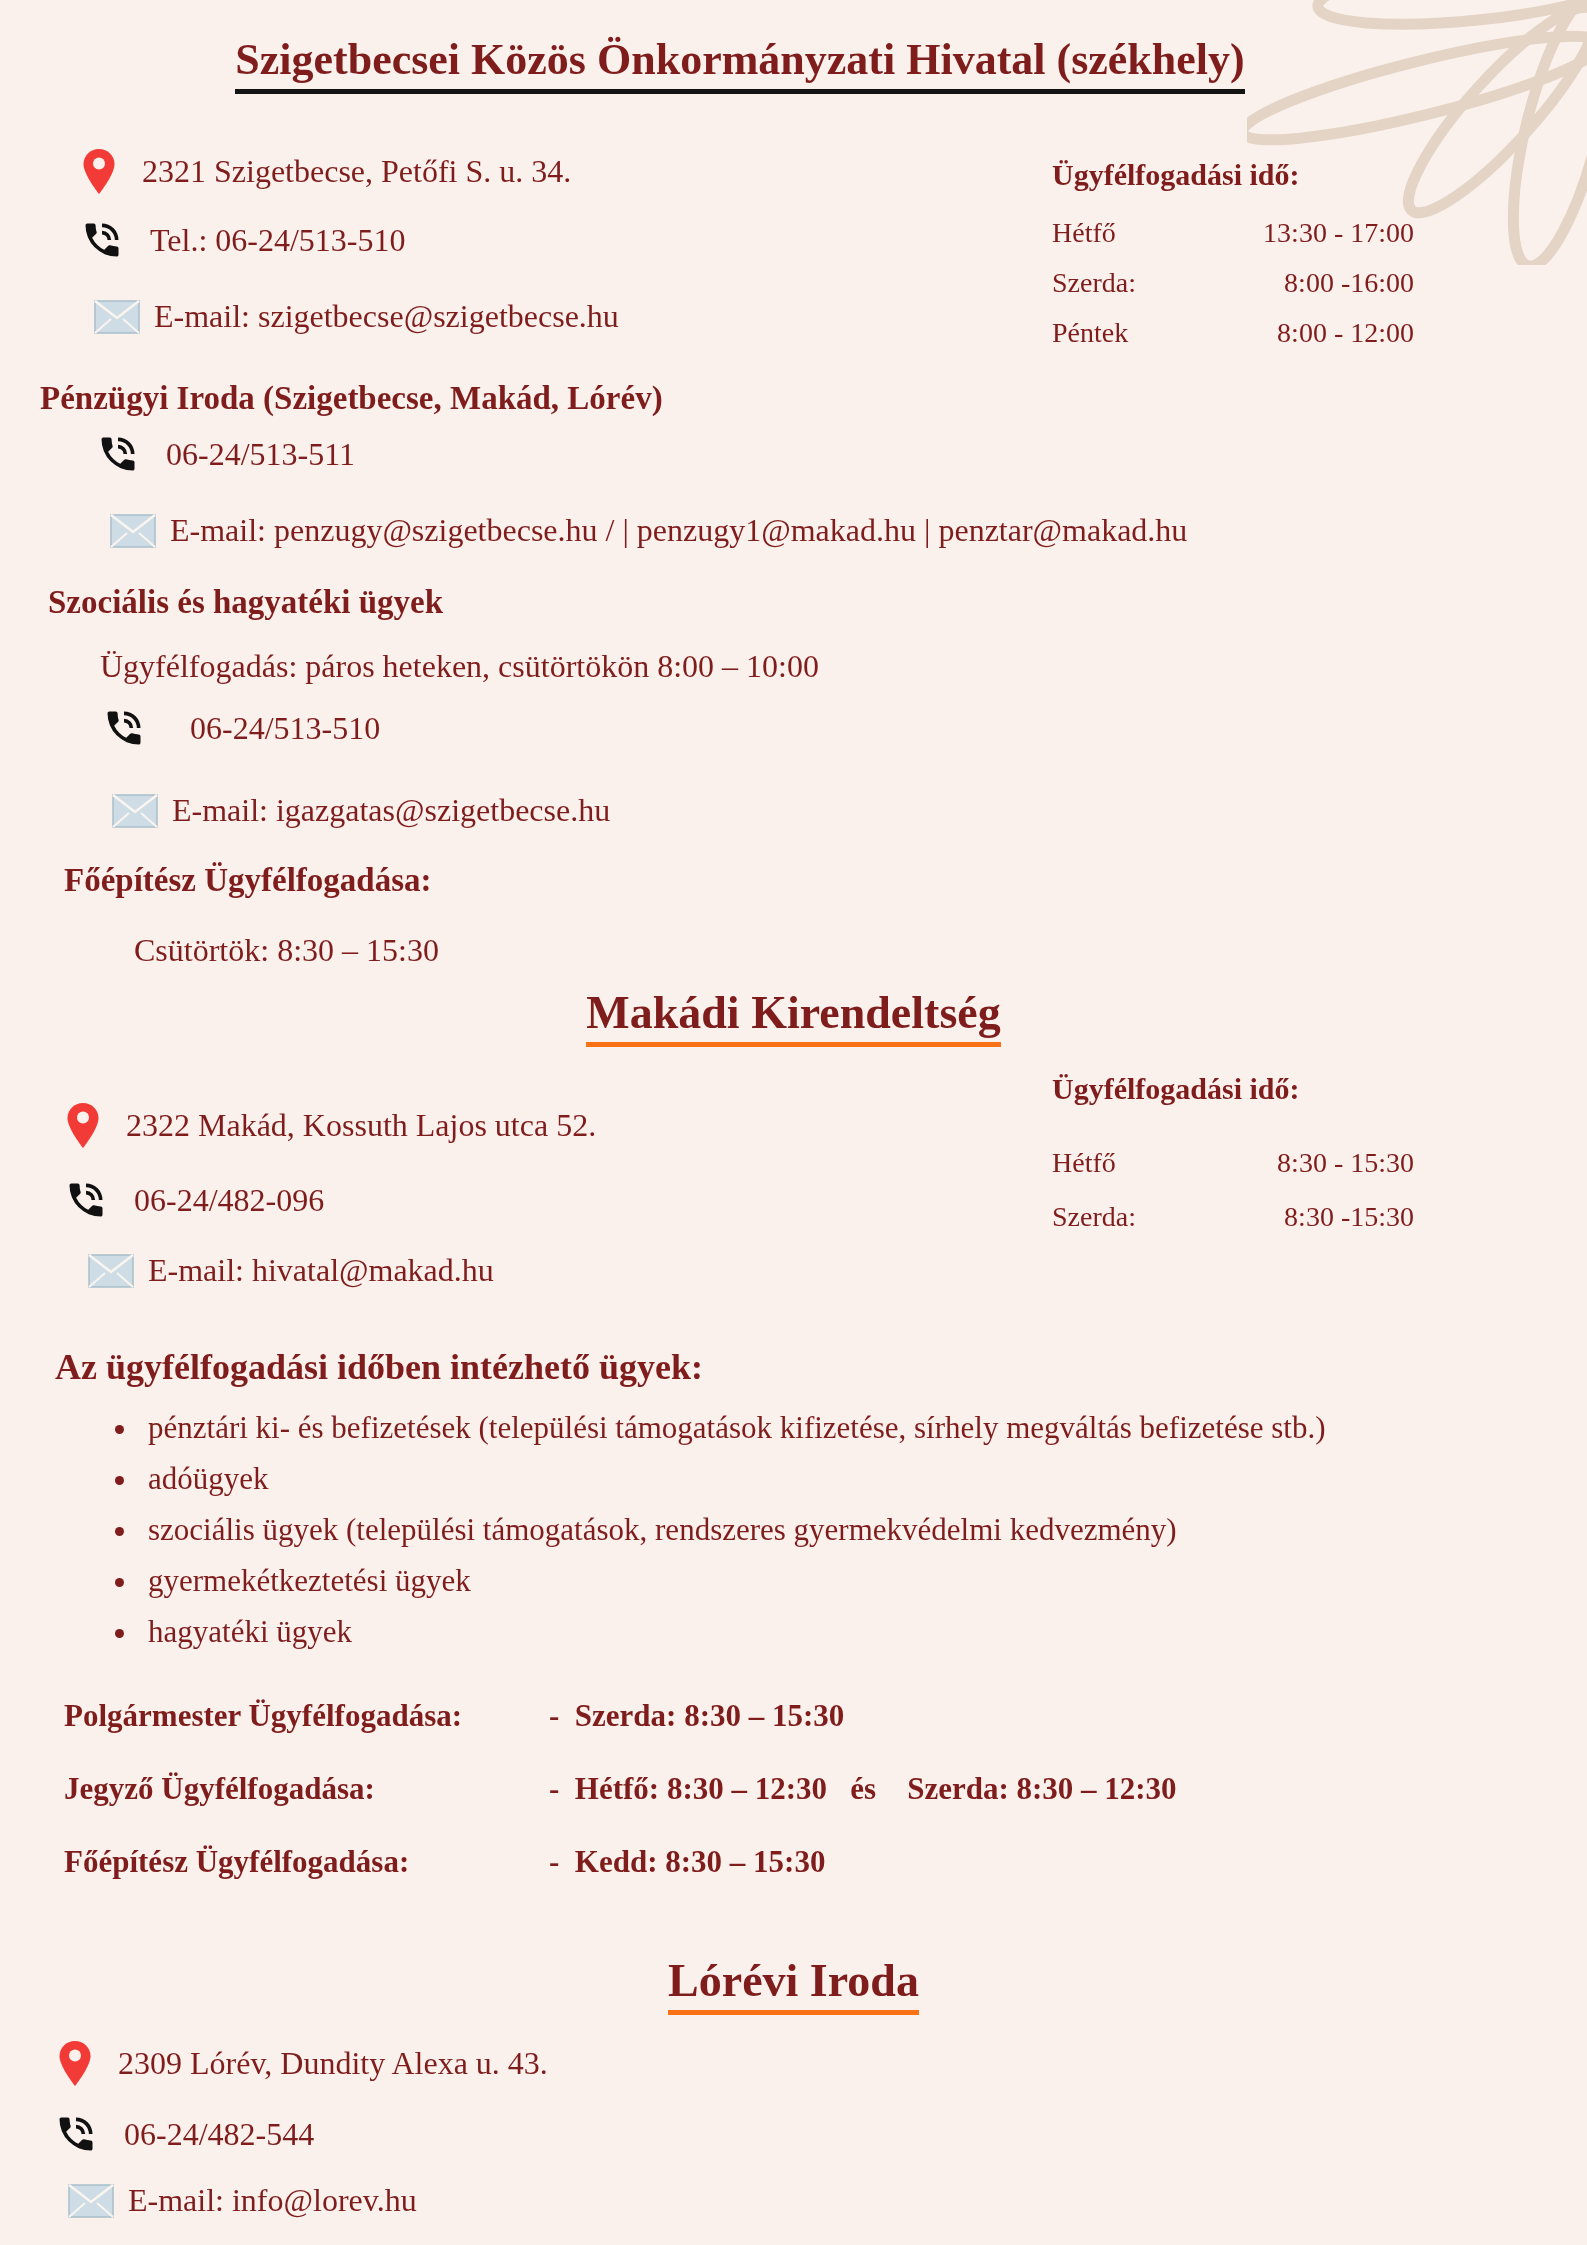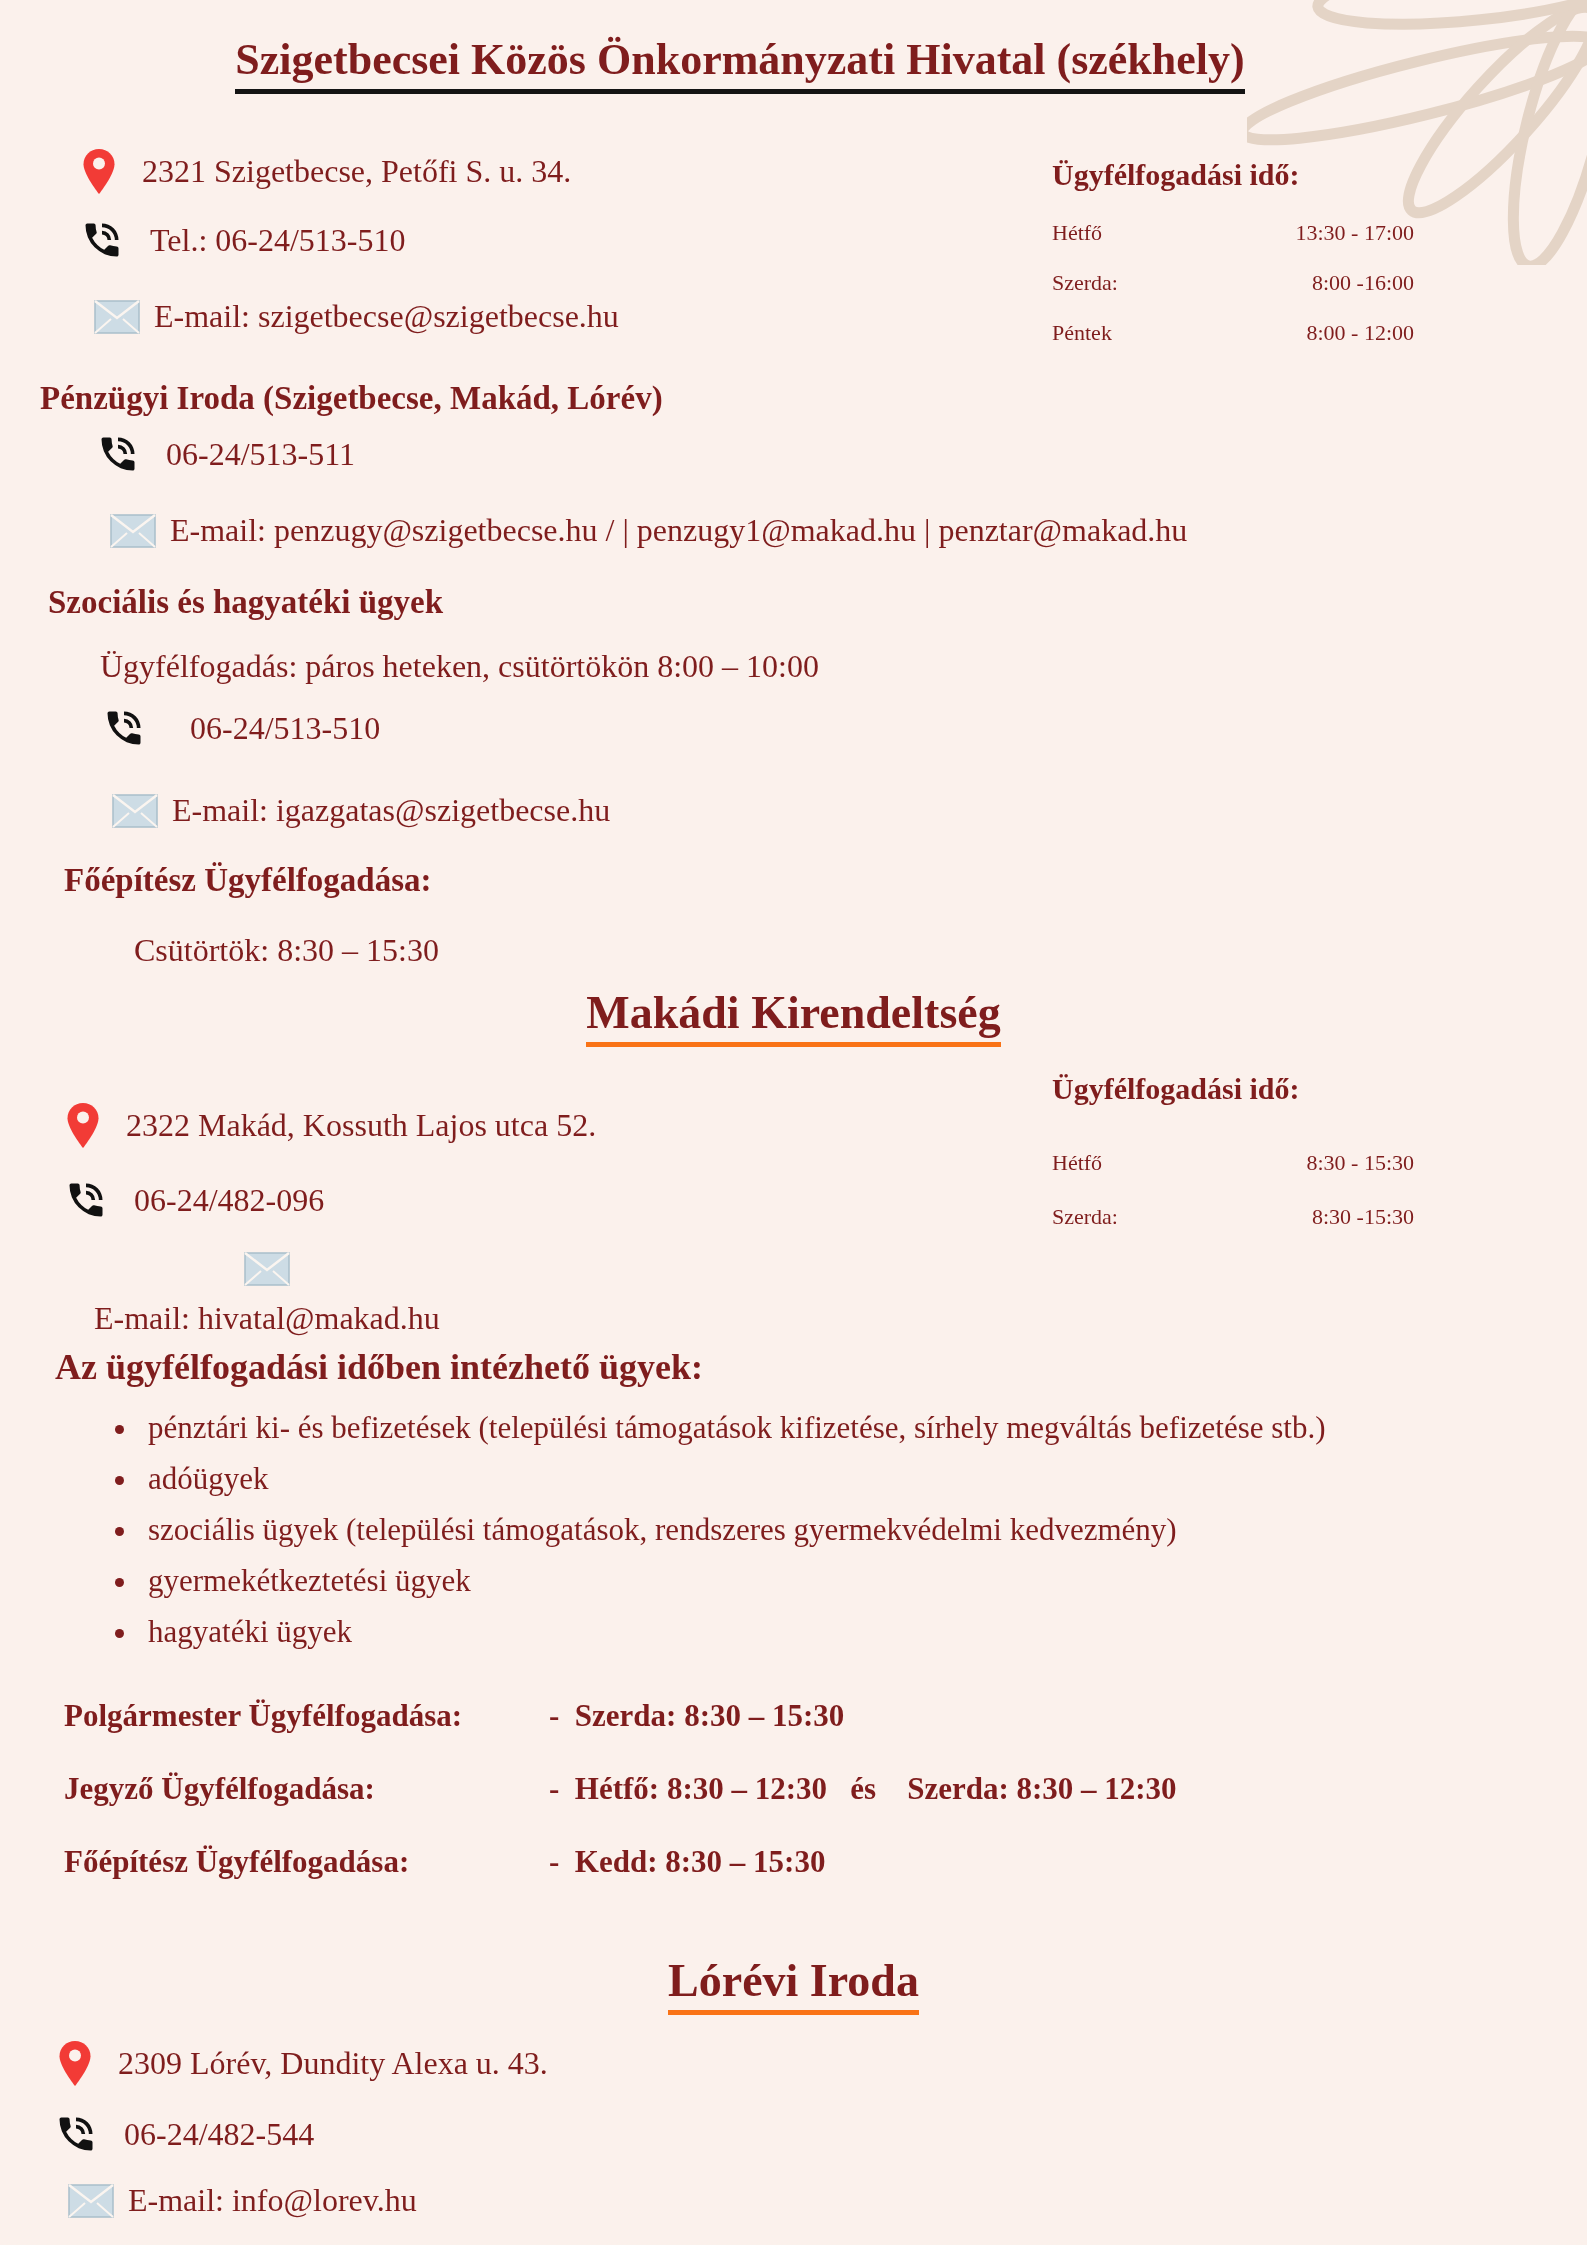--- a/index.html
+++ b/index.html
@@ -24,21 +24,21 @@
   }
   .big-title span{display:inline-block;border-bottom:5px solid #f97316;padding-bottom:3px;}
   .sec-title{font-size:33px;font-weight:bold;}
   
   .crow{display:flex;align-items:center;gap:26px;font-size:32px;}
   .crow.mail{gap:14px;padding-left:20px;}
   .icon{flex:0 0 auto;display:inline-flex;}
   
   .hours{width:362px;}
   .hours .h-title{font-size:30px;font-weight:bold;margin-bottom:16px;}
-  .hours .h-row{display:flex;justify-content:space-between;font-size:22px;}
+  .hours .h-row{display:flex;justify-content:space-between;font-size:28px;}
   .hours1 .h-row{line-height:50px;}
   .hours2 .h-row{line-height:54px;}
   
   .ugyek-list{margin:0;padding-left:28px;font-size:31px;}
   .ugyek-list li{margin-bottom:15px;padding-left:8px;}
   
   .off-row{display:flex;font-size:31px;font-weight:bold;margin-bottom:37px;white-space:pre-wrap;}
   .off-row .off-label{width:485px;flex:0 0 auto;}
   .plain{font-size:32px;}
   .leaf{pointer-events:none;}
@@ -172,21 +172,21 @@
 
   <div class="abs crow" style="left:64px;top:1178px;">
     <span class="icon">
       <svg width="44" height="44" viewBox="0 0 24 24">
           <path d="M20 15.5c-1.25 0-2.45-.2-3.57-.57a1 1 0 0 0-1.02.24l-2.2 2.2a15.05 15.05 0 0 1-6.59-6.59l2.2-2.21a1 1 0 0 0 .25-1A11.4 11.4 0 0 1 8.5 4a1 1 0 0 0-1-1H4a1 1 0 0 0-1 1 17 17 0 0 0 17 17 1 1 0 0 0 1-1v-3.5a1 1 0 0 0-1-1zM19 12h2a9 9 0 0 0-9-9v2a7 7 0 0 1 7 7zm-4 0h2a5 5 0 0 0-5-5v2a3 3 0 0 1 3 3z" fill="#111"></path>
         </svg>
     </span>
     <span>06-24/482-096</span>
   </div>
 
-  <div class="abs crow mail" style="left:74px;top:1252px;flex-direction:column;">
+  <div class="abs crow mail" style="left:68px;top:1252px;">
     <span class="icon">
       <svg width="46" height="34" viewBox="0 0 46 34">
           <rect x="1" y="1" width="44" height="32" fill="#cddce5" stroke="#a9bfca" stroke-width="1.5"></rect>
           <path d="M1 1l22 17L45 1" stroke="#fbf5f0" stroke-width="2.5" fill="none"></path>
           <path d="M1 33l16-14M45 33L29 19" stroke="#fbf5f0" stroke-width="2" fill="none"></path>
         </svg>
     </span>
     <span>E-mail: hivatal@makad.hu</span>
   </div>
 

